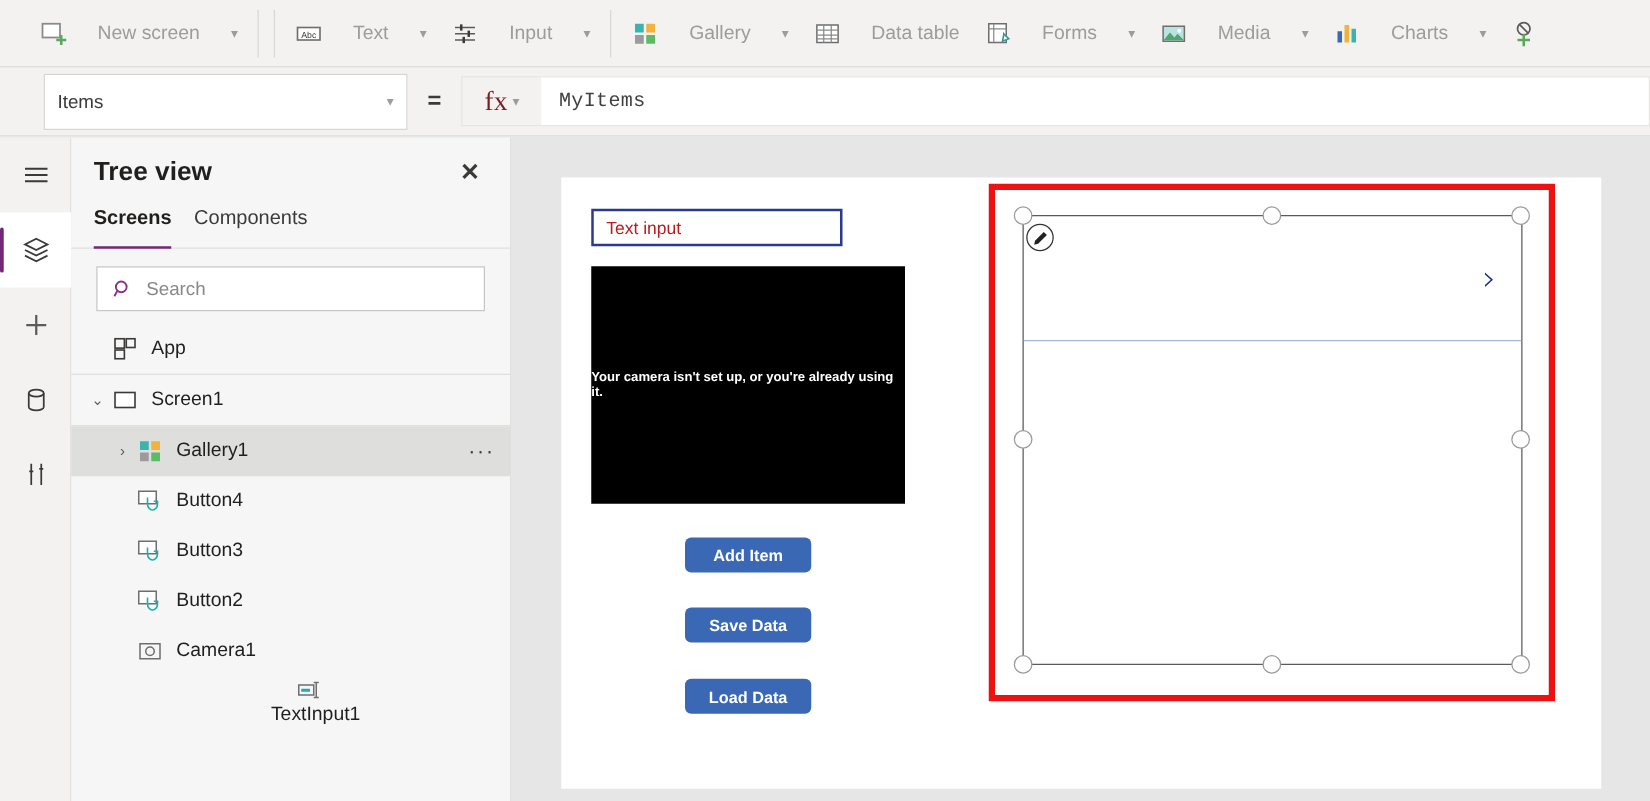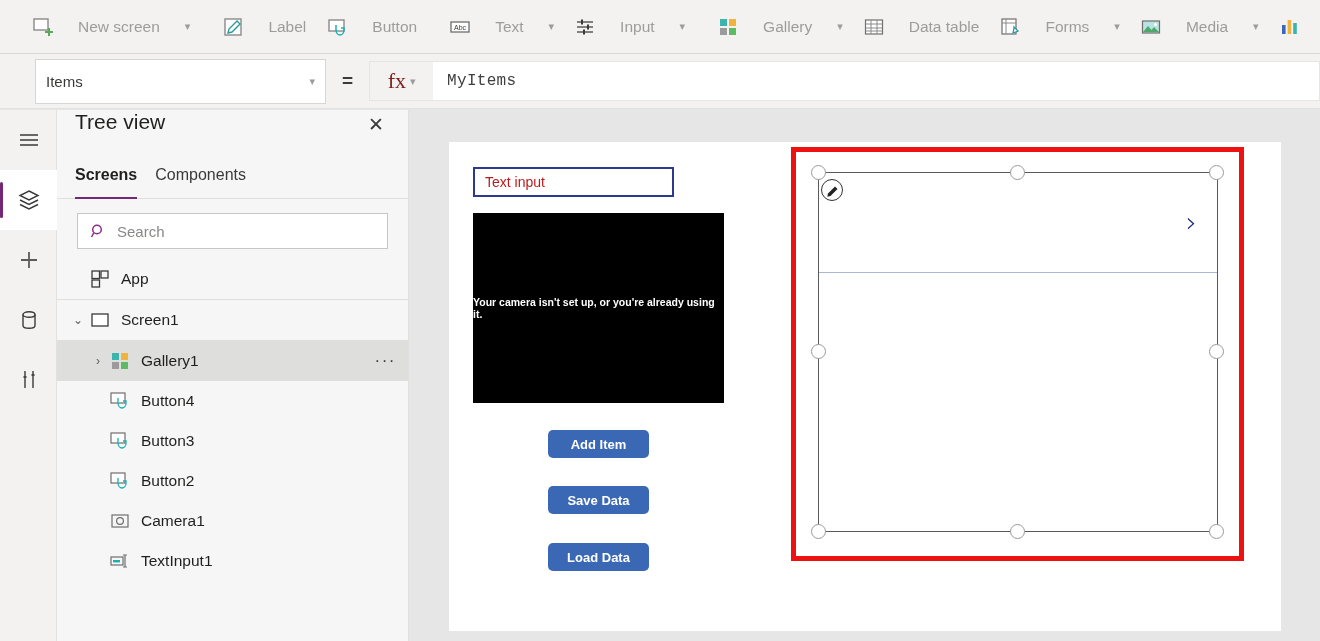--- a/index.html
+++ b/index.html
@@ -75,22 +75,23 @@
     width: 3px; height: 36px; background: #742774; border-radius: 2px;
   }
   .rail-ico { width: 26px; height: 26px; display: block; }
 
   
   .tree {
     position: absolute; left: 57px; top: 110px; width: 352px; height: 531px;
     background: #f6f6f6; border-right: 1px solid #e1dfdd;
   }
   .tree-head {
-    height: 56px; display: flex; 
+    height: 56px; display: flex; align-items: center;
     padding: 0 18px 0 18px;
+    font-weight: bold;
   }
   .tree-title { font-size: 21px; color: #201f1e; flex: 1; }
   .close-x {
     width: 28px; height: 28px; display: flex;
     align-items: center; justify-content: center;
     font-size: 19px; color: #3b3a39; cursor: pointer;
   }
   .tabs {
     display: flex; gap: 18px; padding: 0 18px;
     border-bottom: 1px solid #e1dfdd; height: 33px;
@@ -196,40 +197,20 @@
             <rect x="2" y="3" width="14" height="11" fill="#fff" stroke="#8a8a8a" stroke-width="1.4"></rect>
             <path d="M13 16h8M17 12v8" stroke="#5aa85a" stroke-width="2"></path>
           </svg>
       </span>
       <span class="lbl">New screen</span>
       <span class="chev">▾</span>
     </div>
   </div>
   <div class="cmd-sep"></div>
 
-  <div class="cmd-group">
-    <div class="cmd-item">
-      <span class="cmd-ico">
-        <svg viewBox="0 0 22 22">
-            <rect x="3" y="3" width="16" height="16" fill="#fff" stroke="#8a8a8a" stroke-width="1.4"></rect>
-            <path d="M15 5l3 3-8 8-4 1 1-4z" fill="#fff" stroke="#2e9b9b" stroke-width="1.4"></path>
-          </svg>
-      </span>
-      <span class="lbl">Label</span>
-    </div>
-    <div class="cmd-item">
-      <span class="cmd-ico">
-        <svg viewBox="0 0 22 22">
-            <rect x="3" y="4" width="15" height="11" fill="#fff" stroke="#8a8a8a" stroke-width="1.4"></rect>
-            <path d="M10 9v5M10 14c0 3 2 5 4 5s4-2 4-5v-2h-3" fill="none" stroke="#19b0b0" stroke-width="1.5"></path>
-          </svg>
-      </span>
-      <span class="lbl">Button</span>
-    </div>
-  </div>
   <div class="cmd-sep"></div>
 
   <div class="cmd-group">
     <div class="cmd-item">
       <span class="cmd-ico">
         <svg viewBox="0 0 22 22">
             <rect x="2" y="6" width="18" height="10" fill="#fff" stroke="#6e6e6e" stroke-width="1.3"></rect>
             <text x="11" y="14" font-size="7" text-anchor="middle" fill="#3b3a39" font-family="Liberation Sans">Abc</text>
           </svg>
       </span>
@@ -468,21 +449,21 @@
   </div>
   <div class="row" style="padding-left:52px;">
     <span class="nodeico">
       <svg viewBox="0 0 22 22" fill="none" stroke="#6e6e6e" stroke-width="1.2">
           <rect x="3" y="5" width="16" height="12"></rect>
           <circle cx="11" cy="11" r="3.4"></circle>
         </svg>
     </span>
     <span class="nm">Camera1</span>
   </div>
-  <div class="row" style="padding-left:52px;">
+  <div class="row" style="padding-left:52px;flex-direction:column;">
     <span class="nodeico">
       <svg viewBox="0 0 22 22">
           <rect x="2" y="7" width="12" height="8" fill="none" stroke="#6e6e6e" stroke-width="1.2"></rect>
           <rect x="4" y="10" width="7" height="2.4" fill="#19b0b0"></rect>
           <path d="M16 5v12M14 5h4M14 17h4" stroke="#6e6e6e" stroke-width="1.2" fill="none"></path>
         </svg>
     </span>
     <span class="nm">TextInput1</span>
   </div>
 </div>

